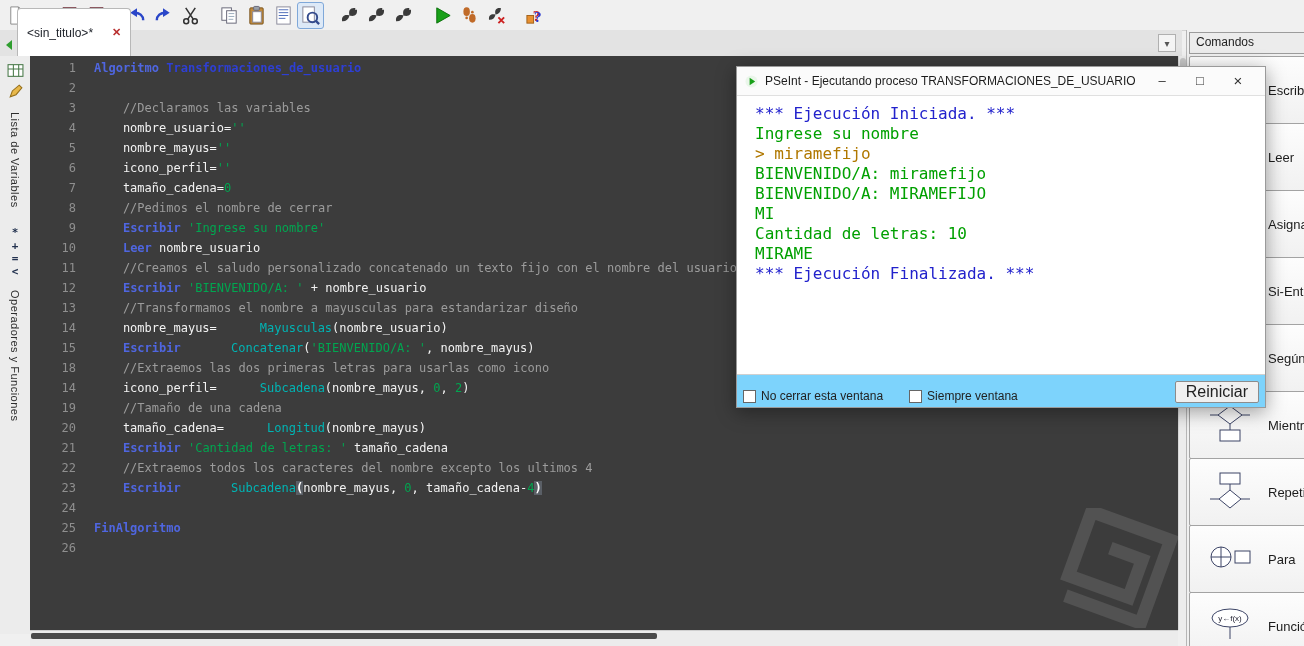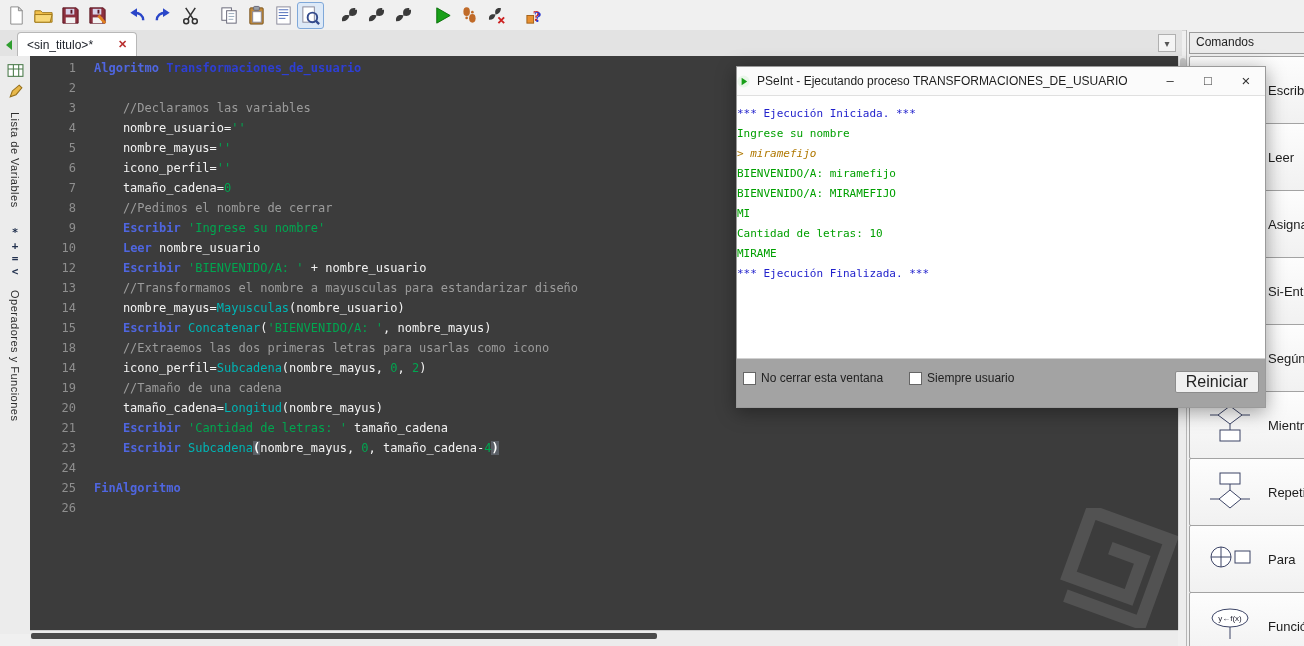--- a/index.html
+++ b/index.html
@@ -13,21 +13,21 @@
     border-bottom:1px solid #d2d2d2;display:flex;align-items:center;padding-left:3px;}
   .tbtn{width:27px;height:27px;display:flex;align-items:center;justify-content:center;border-radius:3px;flex:none;}
   .tbtn svg{width:21px;height:21px;}
   .tbtn.pressed{background:#dde9f7;border:1px solid #7fa8d9;width:25px;height:25px;}
   .tsep{width:12px;flex:none;}
   
   .tabstrip{position:absolute;left:0;top:30px;width:1182px;height:26px;background:#e3e3e3;
     border-bottom:1px solid #c2c2c2;display:flex;align-items:flex-end;}
   .tabstrip-icon{width:12px;height:12px;margin:0 2px 5px 3px;flex:none;}
   .tab{height:23px;background:#ffffff;border:1px solid #b8b8b8;border-bottom:none;
-    border-radius:4px 4px 0 0;display:flex;align-items:center;gap:25px;padding:0 9px;
+    border-radius:4px 4px 0 0;display:flex;align-items:center;gap:19px;padding:12px 9px;
     font-size:12px;color:#20242c;}
   .tab-close{color:#b93030;font-weight:bold;font-size:11px;line-height:11px;}
   .tab-dd{margin-left:auto;margin-right:6px;margin-bottom:4px;width:16px;height:16px;
     border:1px solid #b0b0b0;background:#f4f4f4;color:#555;font-size:10px;
     display:flex;align-items:center;justify-content:center;}
   
   .leftstrip{position:absolute;left:0;top:56px;width:30px;height:574px;background:#ececec;
     border-right:1px solid #cfcfcf;display:flex;flex-direction:column;align-items:center;padding-top:4px;}
   .leftstrip .mini{width:17px;height:17px;margin:2px 0;}
   .vlabel{writing-mode:vertical-rl;font-size:11px;color:#2d2d2d;margin:10px 0;letter-spacing:.5px;}
@@ -38,21 +38,21 @@
     overflow:hidden;font-family:"DejaVu Sans Mono",monospace;font-size:12px;padding-top:2px;}
   .cl{display:flex;height:20px;line-height:20px;white-space:pre;}
   .ln{width:46px;flex:none;text-align:right;color:#8f8f8f;font-size:12px;}
   .ct{padding-left:18px;white-space:pre;}
   .tk-kw{color:var(--kw);font-weight:bold;}
   .tk-proc{color:var(--proc);font-weight:bold;}
   .tk-pl{color:var(--pl);}
   .tk-op{color:var(--pl);}
   .tk-str{color:var(--str);}
   .tk-com{color:var(--com);}
-  .tk-fn{color:var(--fn);}
+  .tk-fn{color:var(--fn);margin-left:43px;}
   .tk-num{color:var(--num);}
   .tk-hl{color:#ffffff;font-weight:bold;background:#5a5f66;}
   .watermark{position:absolute;right:-4px;bottom:4px;width:128px;height:120px;opacity:.55;}
   
   .vscroll{position:absolute;left:1178px;top:56px;width:8px;height:574px;background:#ececec;border-left:1px solid #d8d8d8;}
   .vscroll .thumb{position:absolute;left:1px;top:2px;width:6px;height:96px;background:#c6c6c6;border-radius:3px;}
   .hscroll{position:absolute;left:30px;top:630px;width:1148px;height:16px;background:#ececec;border-top:1px solid #cfcfcf;}
   .hscroll .thumb{position:absolute;left:1px;top:2px;width:626px;height:6px;background:#4a4a4a;border-radius:2px;}
   
   .cmdpanel{position:absolute;left:1186px;top:30px;width:212px;height:616px;background:#f0f0f0;
@@ -62,33 +62,33 @@
   .cmd-item{height:66px;margin:0 2px;margin-top:-1px;background:linear-gradient(#fdfdfd,#f1f1f1);
     border:1px solid #a3a3a3;border-radius:2px;display:flex;align-items:center;padding-left:12px;gap:10px;}
   .cmd-item:first-child{margin-top:0;}
   .cmd-icon{width:56px;height:46px;flex:none;}
   .cmd-icon svg{width:56px;height:46px;}
   .cmd-label{font-size:13px;color:#1c1c1c;white-space:nowrap;}
   
   .execwin{position:absolute;left:736px;top:66px;width:528px;height:340px;background:#ffffff;
     border:1px solid #9a9a9a;box-shadow:0 4px 18px rgba(0,0,0,.38);z-index:10;display:flex;flex-direction:column;}
   .exec-title{height:28px;flex:none;background:#fbfbfb;border-bottom:1px solid #e0e0e0;
-    display:flex;align-items:center;padding:0 0;gap:7px;}
+    display:flex;align-items:center;padding:0 8px;gap:7px;}
   .exec-title .appicon{width:13px;height:13px;flex:none;}
   .exec-title .ttl{font-size:12px;color:#1d1d1d;white-space:nowrap;overflow:hidden;}
   .winctrls{margin-left:auto;display:flex;}
   .winctrl{width:38px;text-align:center;font-size:13px;color:#333;line-height:26px;}
   .winctrl.close{font-size:15px;}
-  .exec-body{flex:1;padding:8px 0;font-family:"DejaVu Sans Mono",monospace;font-size:11px;overflow:hidden;}
+  .exec-body{flex:1;padding:8px 18px;font-family:"DejaVu Sans Mono",monospace;font-size:16px;overflow:hidden;}
   .con-line{height:20px;line-height:20px;white-space:pre;}
   .con-sys{color:var(--consys);}
   .con-out{color:var(--conout);}
-  .con-in{color:var(--conin);font-style:italic;}
-  .exec-footer{height:24px;flex:none;border-top:1px solid #d0d0d0;background:#a3a3a3;
-    display:flex;align-items:flex-start;padding:12px 6px;font-size:12px;color:#222;}
+  .con-in{color:var(--conin);}
+  .exec-footer{height:24px;flex:none;border-top:1px solid #d0d0d0;background:#7dd3fc;
+    display:flex;align-items:flex-end;padding:4px 6px;font-size:12px;color:#222;}
   .chk{display:flex;align-items:center;gap:5px;margin-right:26px;}
   .chkbox{width:11px;height:11px;border:1px solid #666;background:#fff;flex:none;}
   .restart-btn{margin-left:auto;font-size:16px;color:#222;background:#f0f0f0;
     border:1px solid #8c8c8c;border-radius:2px;padding:1px 10px;font-family:"Liberation Sans",sans-serif;}
 </style>
 </head>
 <body>
 
 <div>
 
@@ -267,29 +267,31 @@
         <div class="cl"><span class="ln">1</span><span class="ct"><span class="tk-kw">Algoritmo</span><span class="tk-pl"> </span><span class="tk-proc">Transformaciones_de_usuario</span></span></div>
         <div class="cl"><span class="ln">2</span><span class="ct"></span></div>
         <div class="cl"><span class="ln">3</span><span class="ct"><span class="tk-com">    //Declaramos las variables</span></span></div>
         <div class="cl"><span class="ln">4</span><span class="ct"><span class="tk-pl">    nombre_usuario</span><span class="tk-op">=</span><span class="tk-str">''</span></span></div>
         <div class="cl"><span class="ln">5</span><span class="ct"><span class="tk-pl">    nombre_mayus</span><span class="tk-op">=</span><span class="tk-str">''</span></span></div>
         <div class="cl"><span class="ln">6</span><span class="ct"><span class="tk-pl">    icono_perfil</span><span class="tk-op">=</span><span class="tk-str">''</span></span></div>
         <div class="cl"><span class="ln">7</span><span class="ct"><span class="tk-pl">    tamaño_cadena</span><span class="tk-op">=</span><span class="tk-num">0</span></span></div>
         <div class="cl"><span class="ln">8</span><span class="ct"><span class="tk-com">    //Pedimos el nombre de cerrar</span></span></div>
         <div class="cl"><span class="ln">9</span><span class="ct"><span class="tk-pl">    </span><span class="tk-kw">Escribir</span><span class="tk-pl"> </span><span class="tk-str">'Ingrese su nombre'</span></span></div>
         <div class="cl"><span class="ln">10</span><span class="ct"><span class="tk-pl">    </span><span class="tk-kw">Leer</span><span class="tk-pl"> nombre_usuario</span></span></div>
+        <div class="cl"><span class="ln">11</span><span class="ct"><span class="tk-com">    //Creamos el saludo personalizado concatenado un texto fijo con el nombre del usuario</span></span></div>
         <div class="cl"><span class="ln">12</span><span class="ct"><span class="tk-pl">    </span><span class="tk-kw">Escribir</span><span class="tk-pl"> </span><span class="tk-str">'BIENVENIDO/A: '</span><span class="tk-pl"> </span><span class="tk-op">+</span><span class="tk-pl"> nombre_usuario</span></span></div>
         <div class="cl"><span class="ln">13</span><span class="ct"><span class="tk-com">    //Transformamos el nombre a mayusculas para estandarizar diseño</span></span></div>
         <div class="cl"><span class="ln">14</span><span class="ct"><span class="tk-pl">    nombre_mayus</span><span class="tk-op">=</span><span class="tk-fn">Mayusculas</span><span class="tk-pl">(nombre_usuario)</span></span></div>
         <div class="cl"><span class="ln">15</span><span class="ct"><span class="tk-pl">    </span><span class="tk-kw">Escribir</span><span class="tk-pl"> </span><span class="tk-fn">Concatenar</span><span class="tk-pl">(</span><span class="tk-str">'BIENVENIDO/A: '</span><span class="tk-pl">, nombre_mayus)</span></span></div>
         <div class="cl"><span class="ln">18</span><span class="ct"><span class="tk-com">    //Extraemos las dos primeras letras para usarlas como icono</span></span></div>
         <div class="cl"><span class="ln">14</span><span class="ct"><span class="tk-pl">    icono_perfil</span><span class="tk-op">=</span><span class="tk-fn">Subcadena</span><span class="tk-pl">(nombre_mayus, </span><span class="tk-num">0</span><span class="tk-pl">, </span><span class="tk-num">2</span><span class="tk-pl">)</span></span></div>
         <div class="cl"><span class="ln">19</span><span class="ct"><span class="tk-com">    //Tamaño de una cadena</span></span></div>
         <div class="cl"><span class="ln">20</span><span class="ct"><span class="tk-pl">    tamaño_cadena</span><span class="tk-op">=</span><span class="tk-fn">Longitud</span><span class="tk-pl">(nombre_mayus)</span></span></div>
         <div class="cl"><span class="ln">21</span><span class="ct"><span class="tk-pl">    </span><span class="tk-kw">Escribir</span><span class="tk-pl"> </span><span class="tk-str">'Cantidad de letras: '</span><span class="tk-pl"> tamaño_cadena</span></span></div>
+        <div class="cl"><span class="ln">22</span><span class="ct"><span class="tk-com">    //Extraemos todos los caracteres del nombre excepto los ultimos 4</span></span></div>
         <div class="cl"><span class="ln">23</span><span class="ct"><span class="tk-pl">    </span><span class="tk-kw">Escribir</span><span class="tk-pl"> </span><span class="tk-fn">Subcadena</span><span class="tk-hl">(</span><span class="tk-pl">nombre_mayus, </span><span class="tk-num">0</span><span class="tk-pl">, tamaño_cadena-</span><span class="tk-num">4</span><span class="tk-hl">)</span></span></div>
         <div class="cl"><span class="ln">24</span><span class="ct"></span></div>
         <div class="cl"><span class="ln">25</span><span class="ct"><span class="tk-kw">FinAlgoritmo</span></span></div>
         <div class="cl"><span class="ln">26</span><span class="ct"></span></div>
       </div>
     <svg class="watermark" viewBox="0 0 128 120">
       <g transform="rotate(20 64 60)">
         <path d="M24 104 H104 V16 H20 V84 H84 V44 H50" fill="none" stroke="#646464" stroke-width="13"></path>
       </g>
     </svg>
@@ -402,19 +404,19 @@
         <div class="con-line con-out">MIRAME</div>
         <div class="con-line con-sys">*** Ejecución Finalizada. ***</div>
       </div>
     <div class="exec-footer">
       <span class="chk">
         <span class="chkbox"></span>
         <span>No cerrar esta ventana</span>
       </span>
       <span class="chk">
         <span class="chkbox"></span>
-        <span>Siempre usuario</span>
+        <span>Siempre ventana</span>
       </span>
       <button class="restart-btn">Reiniciar</button>
     </div>
   </div>
 
 </div>
 
 </body></html>

